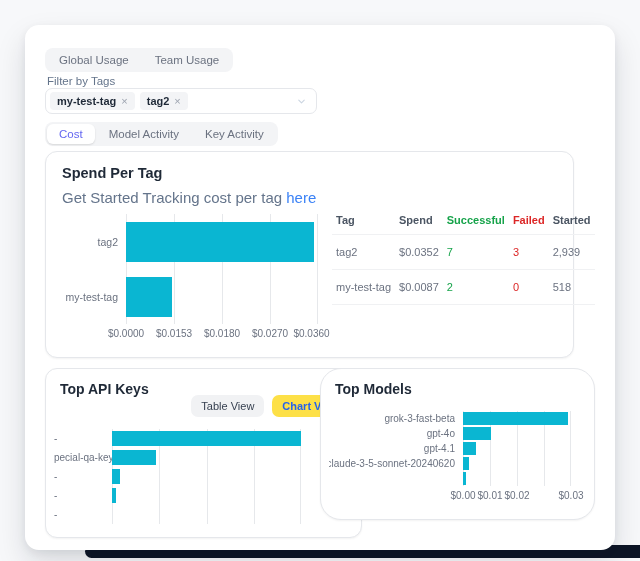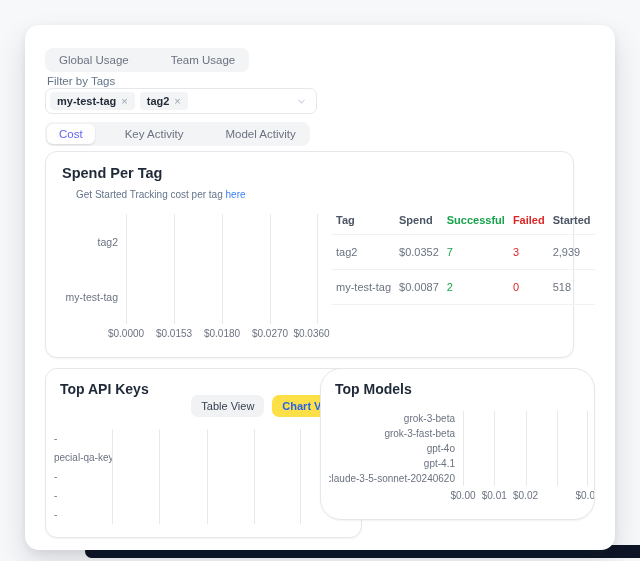--- a/index.html
+++ b/index.html
@@ -5,49 +5,49 @@
   *{margin:0;padding:0;box-sizing:border-box;}
   html,body{width:640px;height:561px;}
   body{background:#f7f8fa;font-family:"Liberation Sans",sans-serif;position:relative;overflow:hidden;-webkit-font-smoothing:antialiased;}
 
   .dock-bar{position:absolute;left:85px;right:0;top:545px;height:13px;background:#0d1526;border-radius:7px 0 0 7px;}
 
   .window{position:absolute;left:25px;top:25px;width:590px;height:525px;background:#fff;border-radius:14px;
           box-shadow:0 14px 30px rgba(15,23,42,.13),0 3px 8px rgba(15,23,42,.07);}
 
   
-  .seg{position:absolute;display:inline-flex;align-items:center;background:#f3f4f6;border-radius:8px;padding:2px;gap:18px;}
+  .seg{position:absolute;display:inline-flex;align-items:center;background:#f3f4f6;border-radius:8px;padding:2px;gap:2px;}
   .seg-item{font-size:11.5px;color:#6b7280;padding:4px 12px;border-radius:6px;cursor:pointer;white-space:nowrap;}
   .seg-item.active{background:#fff;color:#6366f1;font-weight:500;box-shadow:0 1px 2px rgba(0,0,0,.12);}
 
   .filter-label{position:absolute;left:22px;top:50px;font-size:11.5px;color:#64748b;}
 
   .select-box{position:absolute;left:20px;top:63px;width:272px;height:26px;background:#fff;border:1px solid #e5e7eb;
               border-radius:7px;display:flex;align-items:center;padding:0 9px 0 4px;gap:5px;cursor:pointer;}
   .chip{display:inline-flex;align-items:center;background:#f3f4f6;border-radius:4px;padding:3px 7px;font-size:11px;
         font-weight:600;color:#1f2937;gap:5px;white-space:nowrap;}
   .chip .x{color:#9ca3af;font-weight:400;cursor:pointer;}
   .chevron{margin-left:auto;display:flex;align-items:center;color:#cbd5e1;}
 
   .card{position:absolute;background:#fff;border:1px solid #e5e7eb;border-radius:12px;box-shadow:0 1px 2px rgba(0,0,0,.05);}
   #card-spend{left:20px;top:126px;width:529px;height:207px;}
   #card-keys{left:20px;top:343px;width:317px;height:170px;overflow:hidden;}
   #card-models{left:295px;top:343px;width:275px;height:152px;overflow:hidden;border-radius:21px;}
 
   .card-title{position:absolute;left:16px;top:13px;font-size:14.5px;font-weight:600;color:#1f2937;}
   #card-keys .card-title,#card-models .card-title{left:14px;top:12px;font-size:14px;}
-  .card-sub{position:absolute;left:30px;top:37px;font-size:10px;color:#64748b;}
+  .card-sub{position:absolute;left:16px;top:37px;font-size:15px;color:#64748b;}
   .card-sub a{color:#3b82f6;text-decoration:none;cursor:pointer;}
 
   
   .hchart{position:absolute;display:flex;}
   .hc-labels{display:flex;flex-direction:column;flex:none;}
   .hc-label{display:flex;align-items:center;justify-content:flex-end;padding-right:8px;font-size:10.5px;color:#6b7280;
             white-space:nowrap;overflow:hidden;}
-  .hc-plot{position:relative;flex:none;display:flex;flex-direction:row;}
+  .hc-plot{position:relative;flex:none;display:flex;flex-direction:column;}
   .gridline{position:absolute;top:0;bottom:0;width:1px;background:#e6e8eb;z-index:0;}
   .g0{left:0}.g25{left:25%}.g50{left:50%}.g75{left:75%}.g100{left:calc(100% - 1px)}
   .hc-row{display:flex;align-items:center;position:relative;z-index:1;}
   .hc-bar{background:#0ab6d2;}
   .hc-ticks{position:absolute;left:0;right:0;top:100%;height:16px;z-index:1;}
   .hc-tick{position:absolute;top:4px;transform:translateX(-50%);font-size:10px;color:#6b7280;white-space:nowrap;}
   .t0{left:0}.t25{left:25%}.t50{left:50%}.t75{left:75%}.t100{left:100%}
 
   #chart-spend{left:12px;top:62px;}
   #chart-spend .hc-labels{width:68px;}
@@ -59,21 +59,21 @@
   #chart-keys .hc-labels{width:58px;}
   #chart-keys .hc-label{direction:rtl;font-size:10px;}
   #chart-keys .hc-label,#chart-keys .hc-row{height:19px;}
   #chart-keys .hc-plot{width:189px;height:95px;}
   #chart-keys .hc-bar{height:15px;}
 
   #chart-models{left:8px;top:42px;}
   #chart-models .hc-labels{width:134px;}
   #chart-models .hc-label{font-size:10px;}
   #chart-models .hc-label,#chart-models .hc-row{height:15px;}
-  #chart-models .hc-plot{width:125px;height:75px;align-items:center;}
+  #chart-models .hc-plot{width:108px;height:75px;}
   #chart-models .hc-bar{height:13px;}
 
   
   .tag-table-wrap{position:absolute;left:286px;top:54px;right:14px;}
   table{width:100%;border-collapse:collapse;font-size:11px;}
   th{text-align:left;font-weight:600;color:#4b5563;padding:8px 4px;border-bottom:1px solid #f0f1f3;white-space:nowrap;}
   td{color:#6b7280;padding:11px 4px;border-bottom:1px solid #f0f1f3;white-space:nowrap;}
   .c-green{color:#16a34a !important;}
   .c-red{color:#dc2626 !important;margin-top:39px;}
 
@@ -107,22 +107,22 @@
     </span>
     <span class="chevron">
       <svg width="11" height="11" viewBox="0 0 24 24" fill="none" stroke="currentColor" stroke-width="2.4" stroke-linecap="round" stroke-linejoin="round">
           <polyline points="6 9 12 15 18 9"></polyline>
         </svg>
     </span>
   </div>
 
   <div class="seg" style="left:20px;top:97px;">
     <div class="seg-item active">Cost</div>
+    <div class="seg-item">Model Activity</div>
     <div class="seg-item">Key Activity</div>
-    <div class="seg-item">Model Activity</div>
   </div>
 
   <div class="card" id="card-spend">
     <div class="card-title">Spend Per Tag</div>
     <div class="card-sub">
       <span>Get Started Tracking cost per tag</span>
       <a>here</a>
     </div>
 
     <div class="hchart" id="chart-spend">
@@ -221,21 +221,20 @@
           </div>
       </div>
     </div>
   </div>
 
   <div class="card" id="card-models">
     <div class="card-title">Top Models</div>
 
     <div class="hchart" id="chart-models">
       <div class="hc-labels">
-        <div class="hc-label">grok-3-beta</div>
         <div class="hc-label">grok-3-fast-beta</div>
         <div class="hc-label">gpt-4o</div>
         <div class="hc-label">gpt-4.1</div>
         <div class="hc-label">claude-3-5-sonnet-20240620</div>
       </div>
       <div class="hc-plot">
         <div class="gridline g0"></div>
         <div class="gridline g25"></div>
         <div class="gridline g50"></div>
         <div class="gridline g75"></div>

